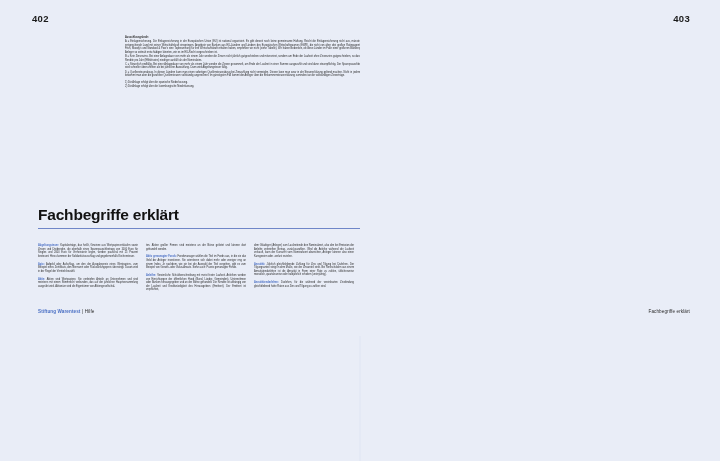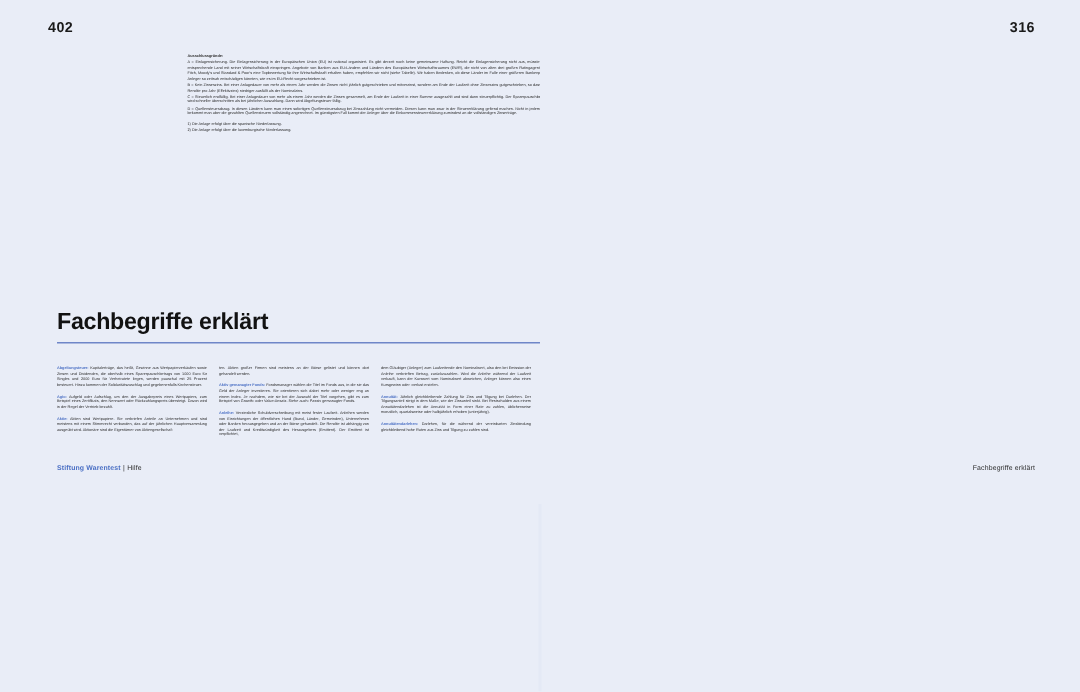--- a/index.html
+++ b/index.html
@@ -192,18 +192,18 @@
         </div>
     </div>
 
     <div class="footer footer-left">
       <span>Stiftung Warentest</span><span class="sep">|</span><span class="help">Hilfe</span>
     </div>
   </div>
 
   <div class="page page-right">
 
-    <div class="folio folio-right">316</div>
+    <div class="folio folio-right">403</div>
 
     <div class="footer footer-right">Fachbegriffe erklärt</div>
   </div>
 
 </div>
 
 </body></html>

